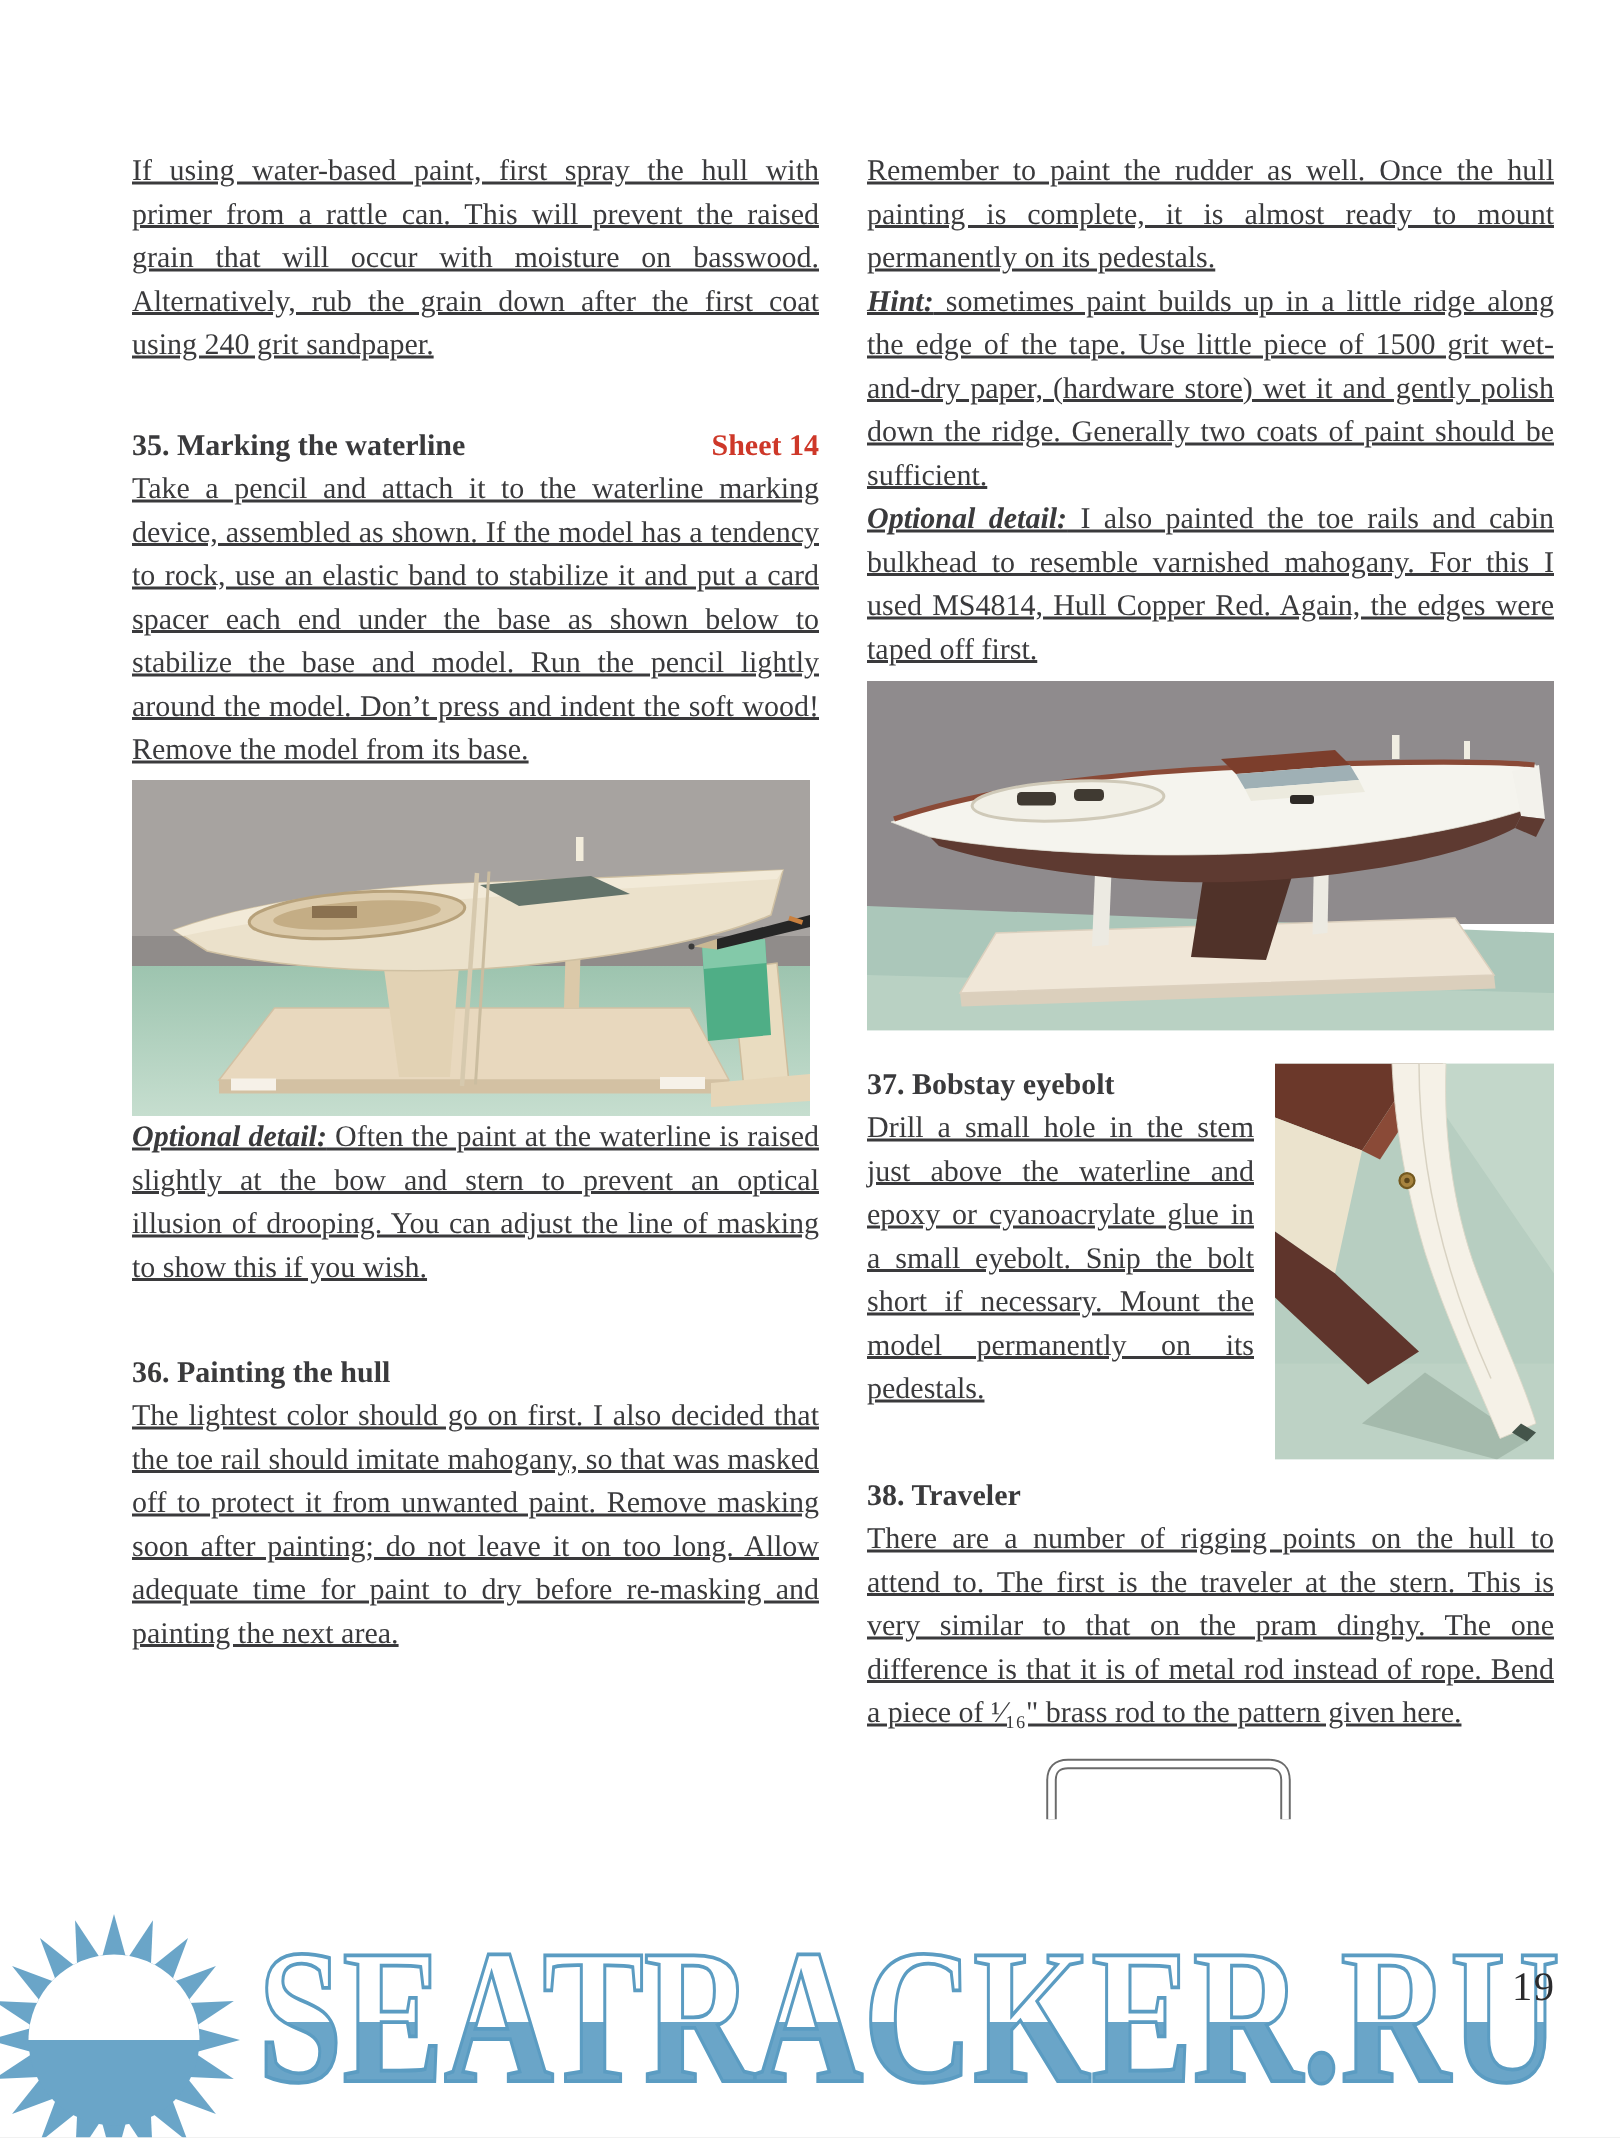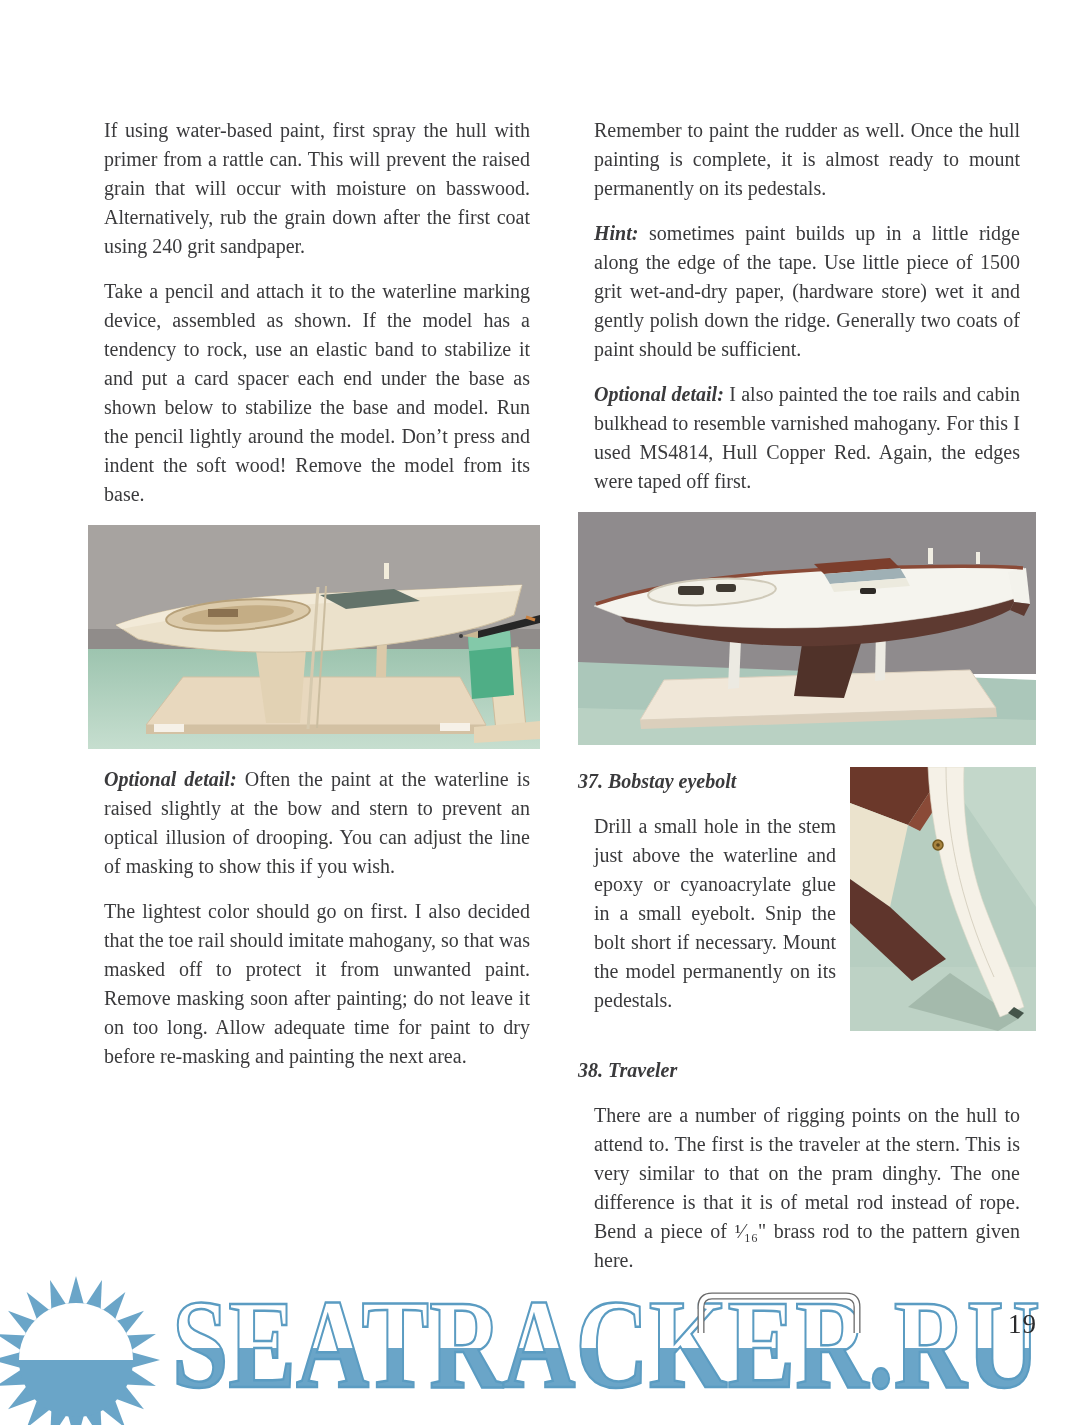--- a/index.html
+++ b/index.html
@@ -5,24 +5,24 @@
   html,body{margin:0;padding:0;background:#e8e8e8;}
   .page{
     position:relative;width:1080px;height:1425px;margin:0 auto;
     background:#ffffff;overflow:hidden;
     font-family:"Liberation Serif", serif;color:#3a3a3c;
   }
   .col{position:absolute;top:100px;width:458px;font-size:20px;line-height:29px;
        text-align:justify;z-index:2;}
   .col-left{left:88px;}
   .col-right{left:578px;}
-  .col p{margin:16px;}
+  .col p{margin:0;text-decoration:underline;}
   .sec-head{display:flex;justify-content:space-between;font-weight:bold;margin-top:38px;}
   .sheet-ref{color:#ce3829;font-weight:bold;}
-  h3{font-size:20px;line-height:29px;font-weight:bold;margin:41px 0 0 0;font-style:italic;}
+  h3{font-size:20px;line-height:29px;font-weight:bold;margin:41px 0 0 0;}
   .lead{font-weight:bold;font-style:italic;}
   .mt-sm{margin-top:14px;}
   .mt-md{margin-top:26px;}
   .mt-ln{margin-top:29px;}
   .mt-lg{margin-top:37px;}
   .photo{display:block;}
   .photo svg{display:block;}
   .photo1{margin-top:5px;width:452px;height:224px;}
   .photo2{margin-top:6px;width:458px;height:233px;}
   .sec37{margin-top:14px;}
@@ -36,20 +36,24 @@
      font-size:27px;line-height:30px;color:#2b2b2d;letter-spacing:1px;padding-left:14px;}
 </style>
 </head>
 <body>
 
 <div class="page">
 
   <div class="col col-left">
     <p>If using water-based paint, first spray the hull with primer from a rattle can. This will prevent the raised grain that will occur with moisture on basswood. Alternatively, rub the grain down after the first coat using 240 grit sandpaper.</p>
 
+    <div class="sec-head">
+      <span>35. Marking the waterline</span>
+      <span class="sheet-ref">Sheet 14</span>
+    </div>
     <p>Take a pencil and attach it to the waterline marking device, assembled as shown. If the model has a tendency to rock, use an elastic band to stabilize it and put a card spacer each end under the base as shown below to stabilize the base and model. Run the pencil lightly around the model. Don’t press and indent the soft wood! Remove the model from its base.</p>
 
     <div class="photo photo1">
       <svg width="452" height="224" viewBox="0 0 452 224">
         <defs>
           <linearGradient id="tbl1" x1="0" y1="0" x2="0" y2="1">
             <stop offset="0" stop-color="#9dc4af"></stop>
               <stop offset="1" stop-color="#c6decf"></stop>
           </linearGradient>
         </defs>
@@ -78,20 +82,21 @@
         <polygon points="380,110 422,106 423,122 381,126" fill="#83c9a9"></polygon>
         <polygon points="452,90 390,106 390,113 452,98" fill="#262626"></polygon>
         <polygon points="390,106 374,111 390,113" fill="#c9b793"></polygon>
         <circle cx="373" cy="111" r="2" fill="#3a3a3a"></circle>
         <line x1="438" y1="92" x2="447" y2="95" stroke="#c9803f" stroke-width="3"></line>
       </svg>
     </div>
 
     <p class="mt-md"><span class="lead">Optional detail:</span><span> Often the paint at the waterline is raised slightly at the bow and stern to prevent an optical illusion of drooping. You can adjust the line of masking to show this if you wish.</span></p>
 
+    <h3>36. Painting the hull</h3>
 
     <p class="mt-sm">The lightest color should go on first. I also decided that the toe rail should imitate mahogany, so that was masked off to protect it from unwanted paint. Remove masking soon after painting; do not leave it on too long. Allow adequate time for paint to dry before re-masking and painting the next area.</p>
   </div>
 
   <div class="col col-right">
     <p>Remember to paint the rudder as well. Once the hull painting is complete, it is almost ready to mount permanently on its pedestals.</p>
 
     <p class="mt-lg"><span class="lead">Hint:</span><span> sometimes paint builds up in a little ridge along the edge of the tape. Use little piece of 1500 grit wet-and-dry paper, (hardware store) wet it and gently polish down the ridge. Generally two coats of paint should be sufficient.</span></p>
 
     <p class="mt-ln"><span class="lead">Optional detail:</span><span> I also painted the toe rails and cabin bulkhead to resemble varnished mahogany. For this I used MS4814, Hull Copper Red. Again, the edges were taped off first.</span></p>

